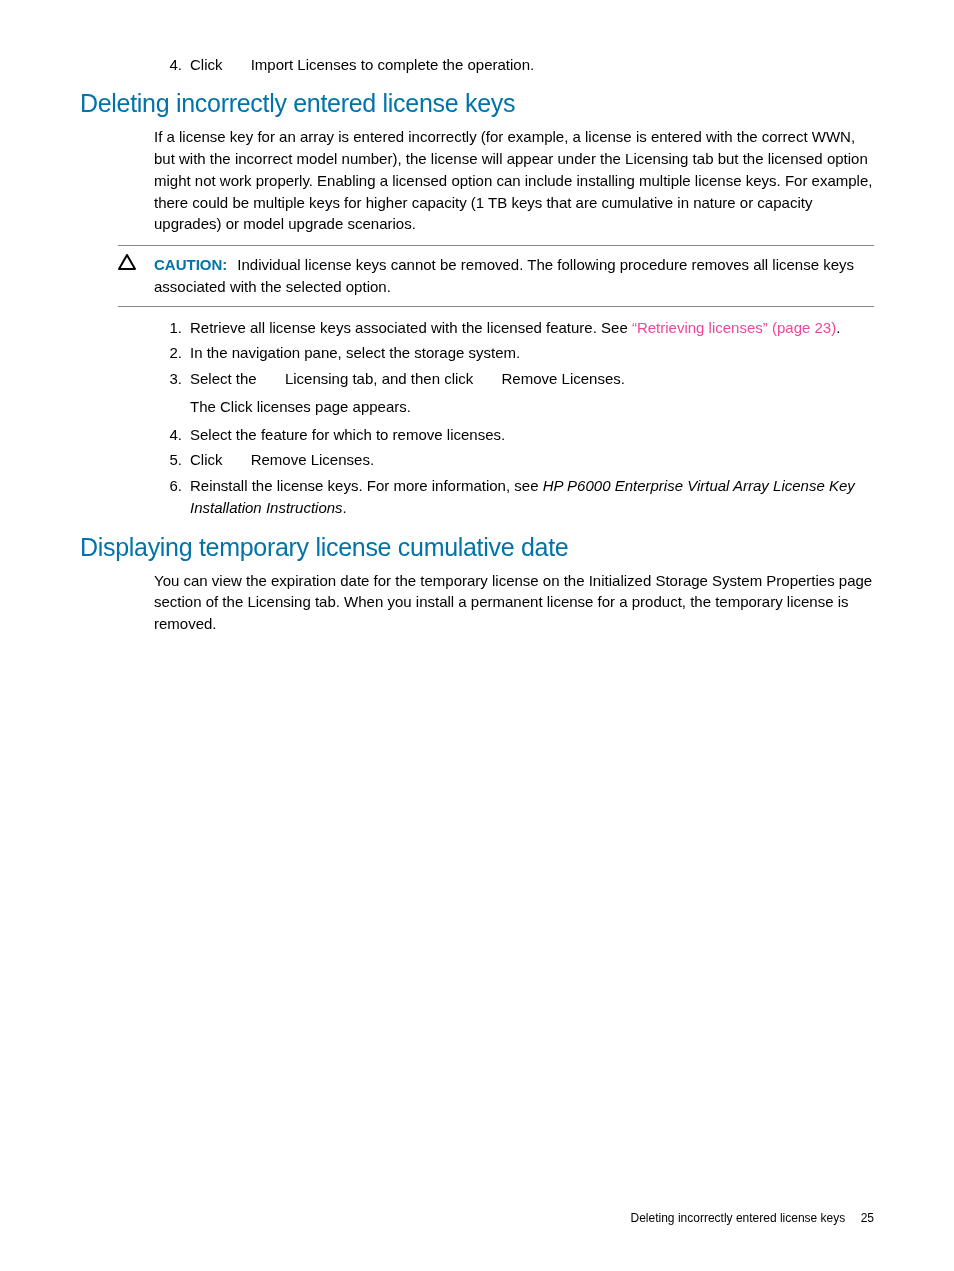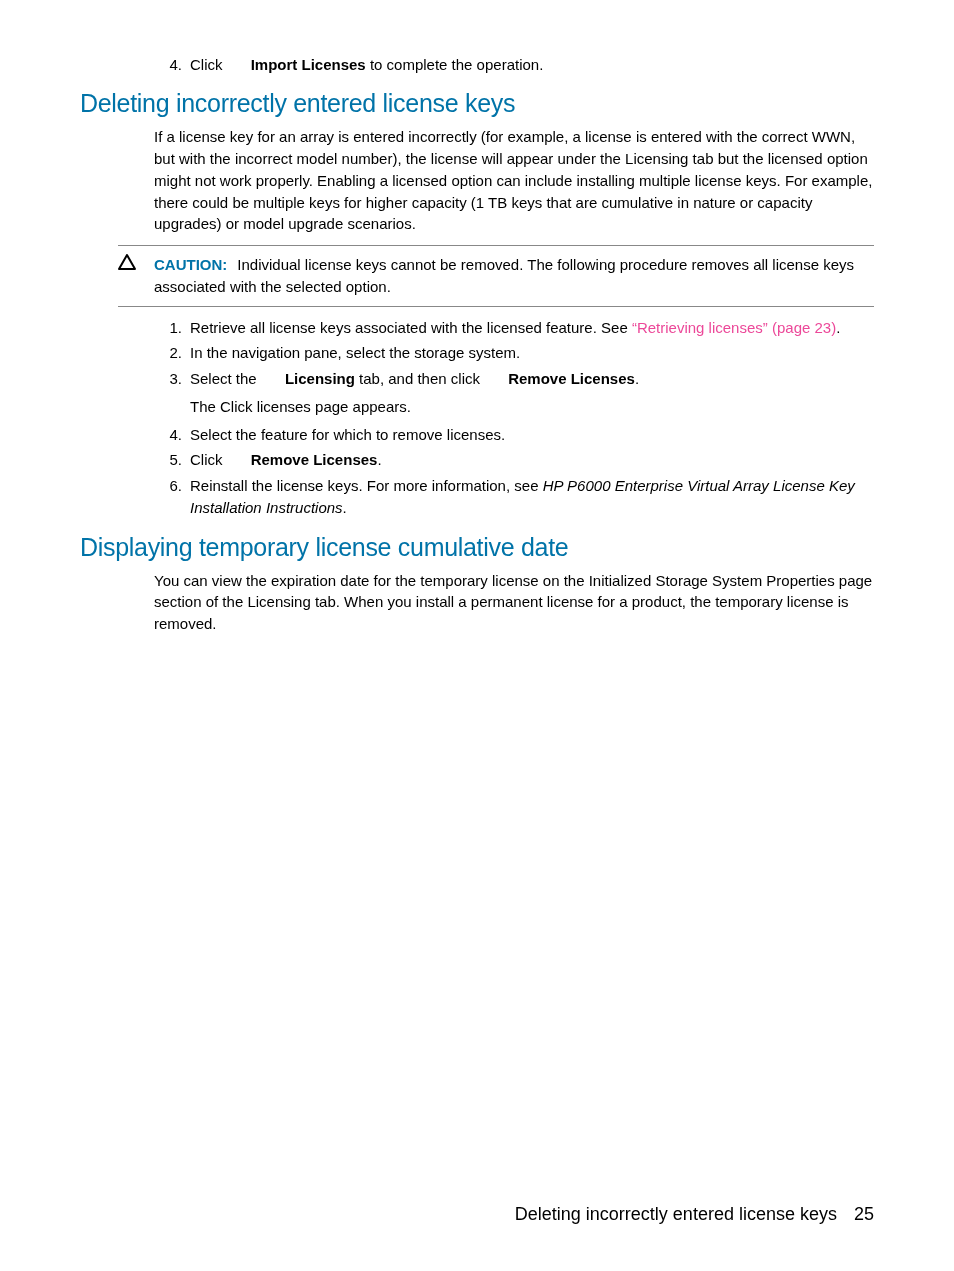--- a/index.html
+++ b/index.html
@@ -85,31 +85,31 @@
     }
     .ol-steps li .sub {
       display: block;
       margin-top: 6px;
       margin-bottom: 6px;
     }
     .link {
       color: #ec4899;
     }
     .bold {
-      font-weight: 700;
+      font-weight: 400;
       padding-left: 24px;
     }
     .italic {
       font-style: italic;
     }
     .footer {
       position: absolute;
       bottom: 46px;
       right: 80px;
-      font-size: 18px;
+      font-size: 12px;
     }
     .footer .pg {
       margin-left: 12px;
     }
   </style>
 </head>
 <body>
 
 <div class="page">
 

